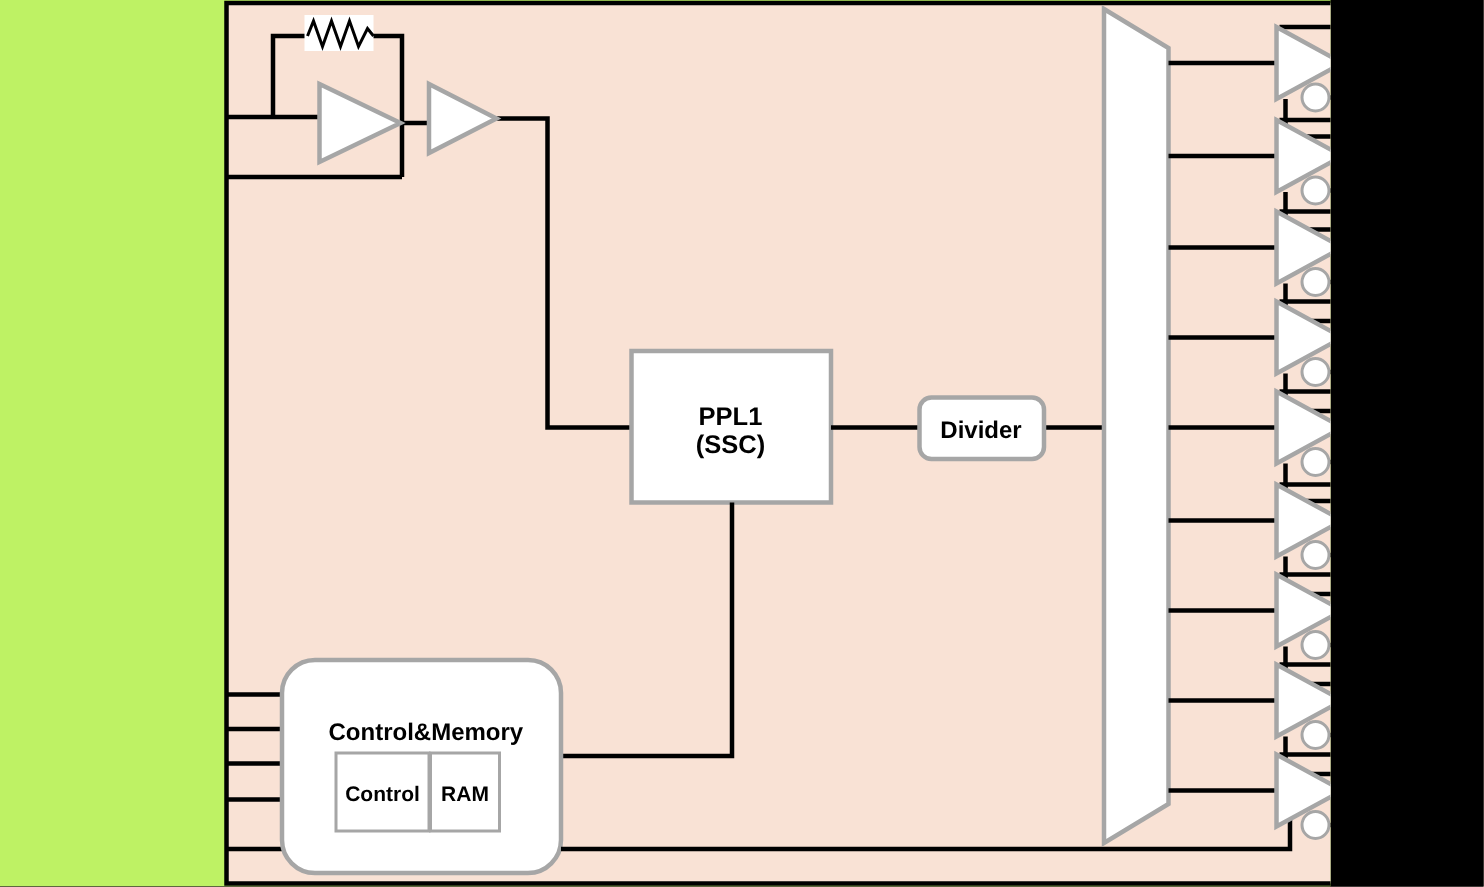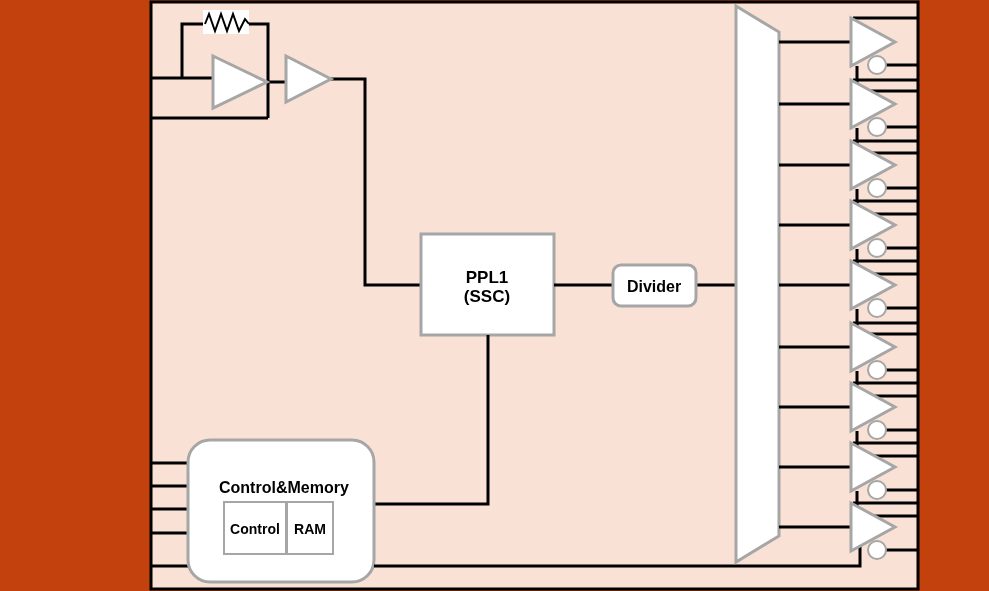--- a/index.html
+++ b/index.html
@@ -2,23 +2,23 @@
 <html><head>
 <meta charset="utf-8">
 <style>
   html, body {
     margin: 0;
     padding: 0;
     background: #000000;
   }
   #canvas {
     position: relative;
-    width: 989px;
+    width: 887px;
     height: 591px;
-    background: #c2410c;
+    background: #bef264;
     overflow: hidden;
     font-family: "Liberation Sans", sans-serif;
   }
   #diagram-svg {
     position: absolute;
     left: 0;
     top: 0;
   }
   .lbl {
     font-family: "Liberation Sans", sans-serif;

